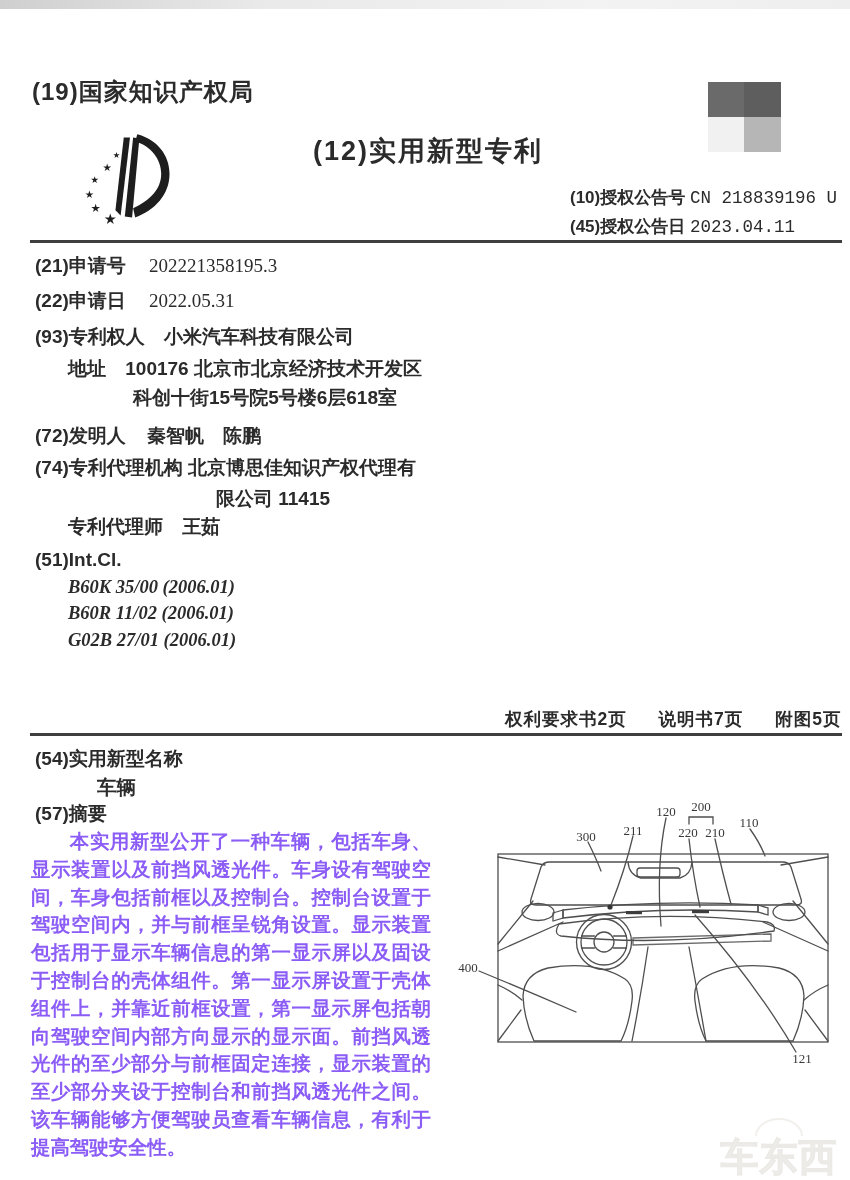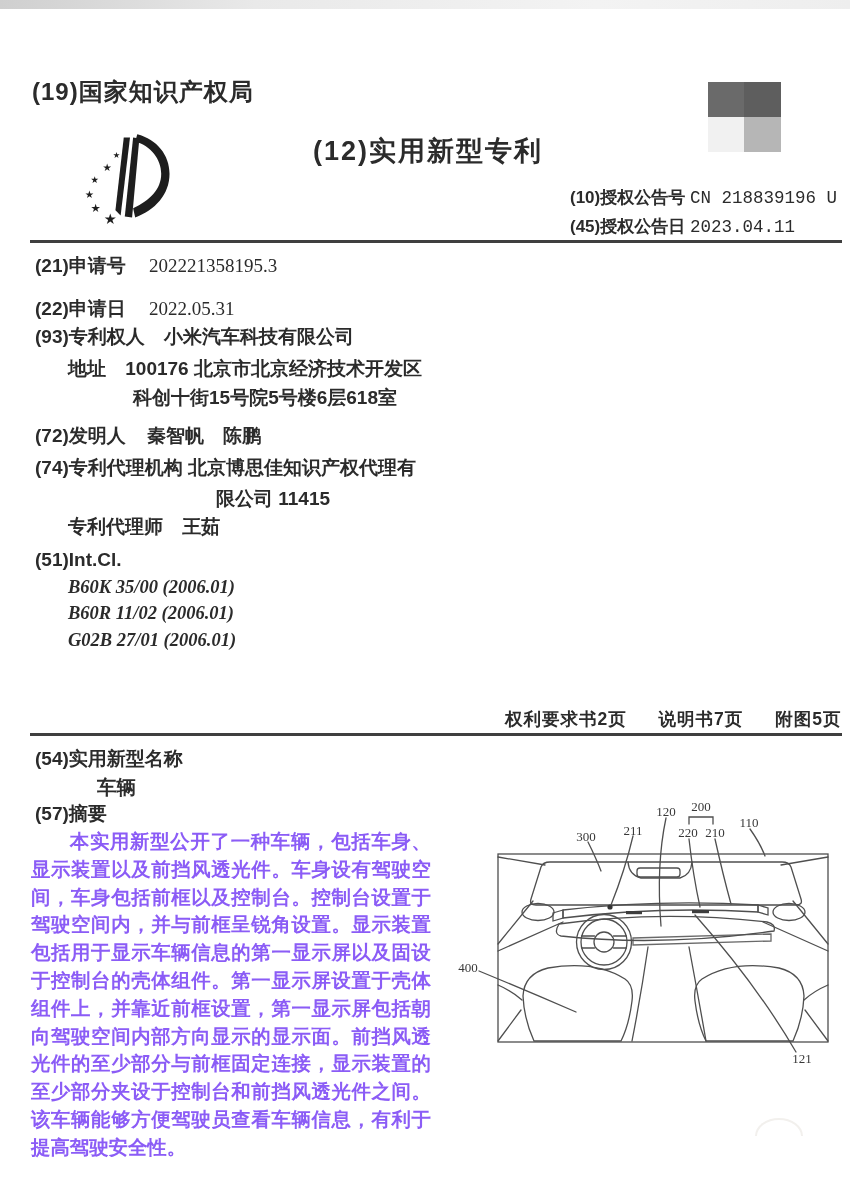--- a/index.html
+++ b/index.html
@@ -95,21 +95,21 @@
   <span class="lbl">(45)授权公告日</span>
   <span class="val">2023.04.11</span>
 </div>
 
 <div class="abs rule rule1"></div>
 
 <div class="abs brow" style="left:35px;top:253px;">
   <span class="lbl">(21)申请号</span>
   <span class="val" style="margin-left:18px;">202221358195.3</span>
 </div>
-<div class="abs brow" style="left:35px;top:296px;text-align:right;">
+<div class="abs brow" style="left:35px;top:288px;text-align:right;">
   <span class="lbl">(22)申请日</span>
   <span class="val" style="margin-left:18px;">2022.05.31</span>
 </div>
 <div class="abs brow" style="left:35px;top:324px;">
   <span class="lbl">(93)专利权人</span>
   <span class="val cn-val" style="margin-left:14px;">小米汽车科技有限公司</span>
 </div>
 <div class="abs brow" style="left:68px;top:356px;">
   <span class="lbl">地址</span>
   <span class="val cn-val" style="margin-left:14px;">100176 北京市北京经济技术开发区</span>
@@ -217,13 +217,14 @@
   <text x="246" y="16" text-anchor="middle">200</text>
   <text x="233" y="42" text-anchor="middle">220</text>
   <text x="260" y="42" text-anchor="middle">210</text>
   <text x="294" y="32" text-anchor="middle">110</text>
   <text x="13" y="177" text-anchor="middle">400</text>
   <text x="347" y="268" text-anchor="middle">121</text>
 </svg>
 
 <div class="abs watermark">
   <div class="wm-arc"></div>
+  <div class="wm-text">车东西</div>
 </div>
 
 </body></html>

